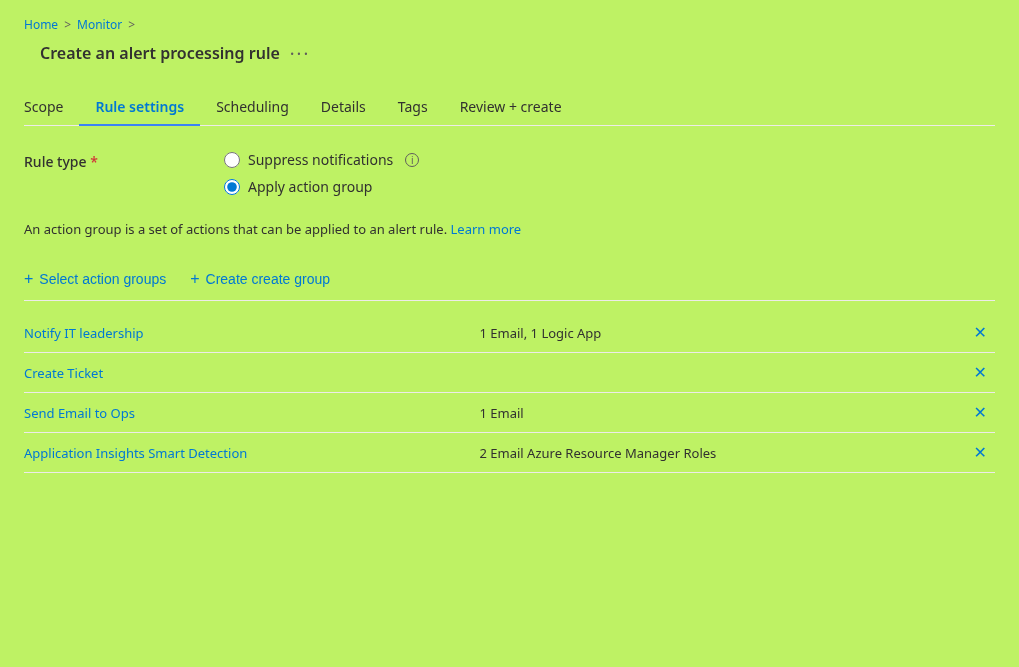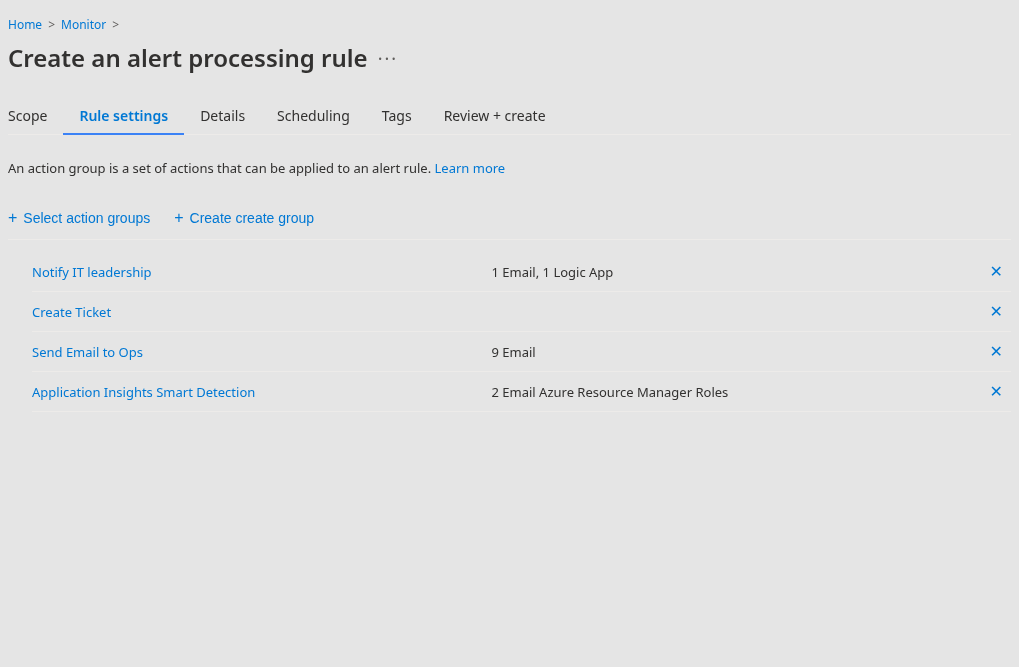--- a/index.html
+++ b/index.html
@@ -6,22 +6,22 @@
     body {
       font-family: 'Segoe UI', system-ui, -apple-system, sans-serif;
       font-size: 14px;
       color: #323130;
       background: #ffffff;
       padding: 0;
     }
     .page-container {
       max-width: 1019px;
       min-height: 667px;
-      padding: 16px 8px;
-      background: #e5e5e5;
+      padding: 16px 24px;
+      background: #bef264;
     }
     .breadcrumb {
       display: flex;
       align-items: center;
       gap: 6px;
       font-size: 12px;
       color: #605e5c;
       margin-bottom: 8px;
     }
     .breadcrumb a {
@@ -29,23 +29,24 @@
       text-decoration: none;
     }
     .breadcrumb-sep { color: #605e5c; font-size: 12px; }
     .page-title-row {
       display: flex;
       align-items: center;
       gap: 10px;
       margin-bottom: 24px;
     }
     .page-title {
-      font-size: 24px;
+      font-size: 16px;
       font-weight: 600;
       color: #323130;
+      margin-left: 16px;
     }
     .more-icon {
       font-size: 18px;
       color: #605e5c;
       cursor: pointer;
       letter-spacing: 2px;
     }
     .tabs {
       display: flex;
       border-bottom: 1px solid #edebe9;
@@ -156,21 +157,20 @@
       font-weight: 600;
       font-size: 13px;
       color: #323130;
     }
     .table-row {
       display: grid;
       grid-template-columns: 1fr 1fr 60px;
       padding: 10px 0;
       border-bottom: 1px solid #edebe9;
       align-items: center;
-      margin-left: 24px;
     }
     .table-cell-link {
       color: #0078d4;
       font-size: 13px;
       cursor: pointer;
       text-decoration: none;
     }
     .table-cell {
       font-size: 13px;
       color: #323130;
@@ -204,26 +204,42 @@
   </div>
 
   <div class="page-title-row">
     <h1 class="page-title">Create an alert processing rule</h1>
     <span class="more-icon">···</span>
   </div>
 
   <div class="tabs">
     <div class="tab">Scope</div>
     <div class="tab active">Rule settings</div>
+    <div class="tab">Scheduling</div>
     <div class="tab">Details</div>
-    <div class="tab">Scheduling</div>
     <div class="tab">Tags</div>
     <div class="tab">Review + create</div>
   </div>
 
+  <div class="rule-type-section">
+    <div class="rule-type-label">
+      Rule type <span class="required-star">*</span>
+    </div>
+    <div class="radio-group">
+      <label class="radio-option">
+        <input type="radio" name="rule-type" style="">
+        <span>Suppress notifications</span>
+        <span class="info-icon">i</span>
+      </label>
+      <label class="radio-option">
+        <input type="radio" name="rule-type" checked="" style="">
+        <span>Apply action group</span>
+      </label>
+    </div>
+  </div>
 
   <div class="description-text">
     <span>An action group is a set of actions that can be applied to an alert rule.</span>
     <a href="#">Learn more</a>
   </div>
 
   <div class="action-buttons-row">
     <button class="action-btn">
       <span class="plus-icon">+</span>
       <span>Select action groups</span>
@@ -254,21 +270,21 @@
       <div class="table-cell"></div>
       <button class="delete-btn">
         <span class="x-icon">✕</span>
       </button>
     </div>
 
     <div class="table-row">
       <div>
         <a href="#" class="table-cell-link">Send Email to Ops</a>
       </div>
-      <div class="table-cell">9 Email</div>
+      <div class="table-cell">1 Email</div>
       <button class="delete-btn">
         <span class="x-icon">✕</span>
       </button>
     </div>
 
     <div class="table-row">
       <div>
         <a href="#" class="table-cell-link">Application Insights Smart Detection</a>
       </div>
       <div class="table-cell">2 Email Azure Resource Manager Roles</div>

